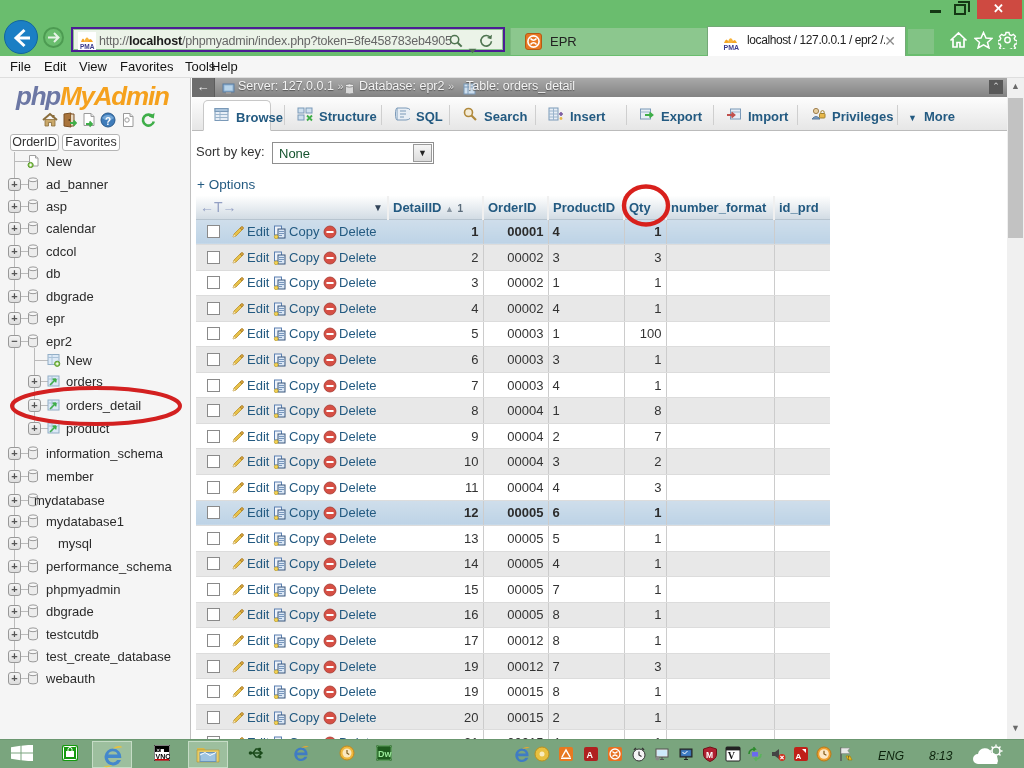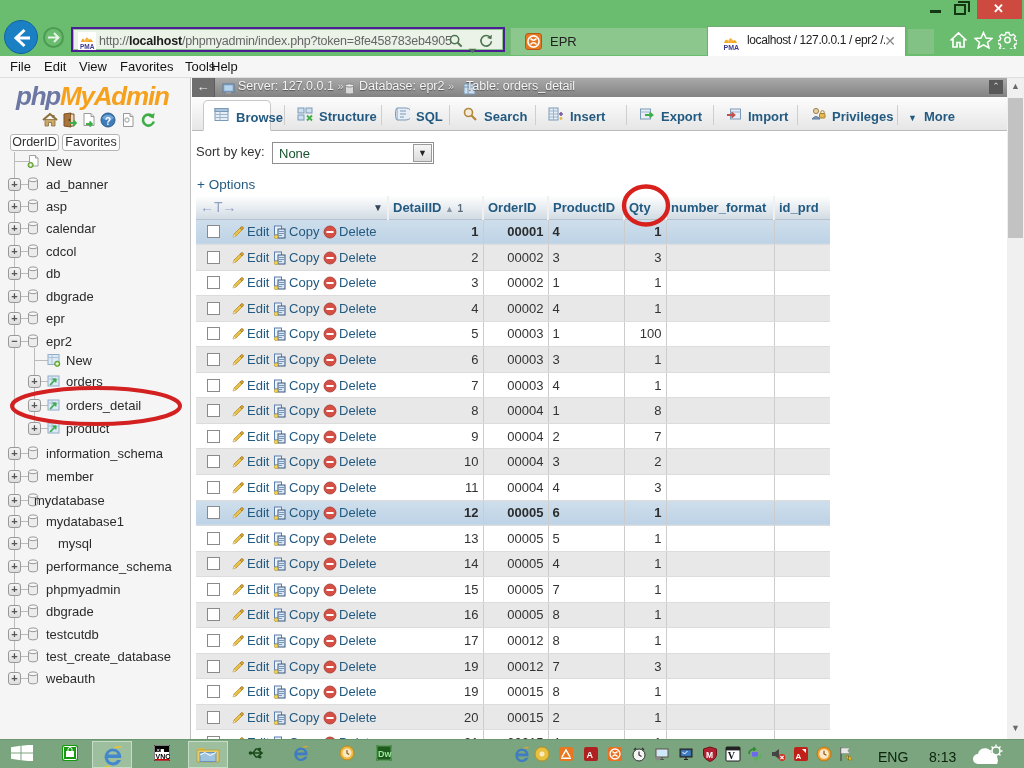--- a/index.html
+++ b/index.html
@@ -94,21 +94,21 @@
 
 #scroll { position:absolute; left:1007px; top:0px; width:17px; height:661px; background:#f0f0f0; }
 #scroll .sarr { position:absolute; left:0; width:17px; height:17px; color:#6a6a6a; font-size:9px; text-align:center; line-height:17px; }
 #scroll .thumb { position:absolute; left:1px; top:20px; width:15px; height:140px; background:#c2c2c2; }
 
 
 #taskbar { position:absolute; left:0; top:739px; width:1024px; height:29px; background:#7aa57e; border-top:1px solid #6b9770; }
 .tbico { position:absolute; top:5px; }
 .tbbtn { position:absolute; top:1px; width:40px; height:27px; background:#9dbf9e; border:1px solid #c6dcc6; }
 .trico { position:absolute; top:6px; width:16px; height:16px; }
-#tbtime { position:absolute; top:9px; font-size:14px; color:#0c230c; }
+#tbtime { position:absolute; top:9px; font-size:12px; color:#0c230c;font-style:italic; }
 
 
 .redann { position:absolute; pointer-events:none; }
 </style></head>
 <body>
 <div id="root">
 
 <div id="chrome">
   <div id="backbtn">
         <svg width="22" height="22" viewBox="0 0 22 22">

